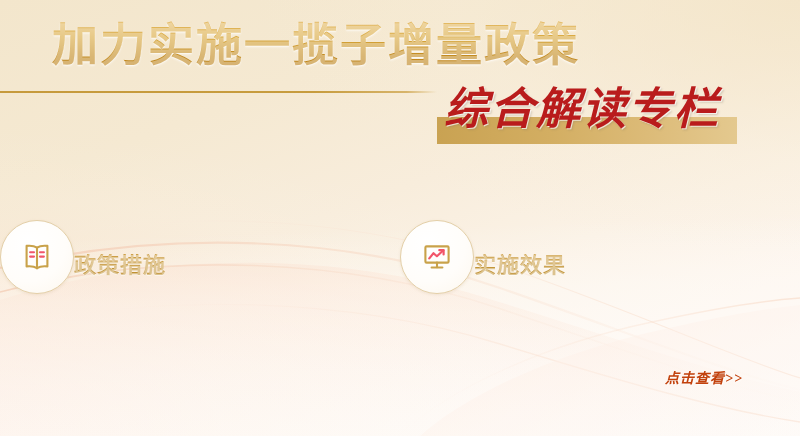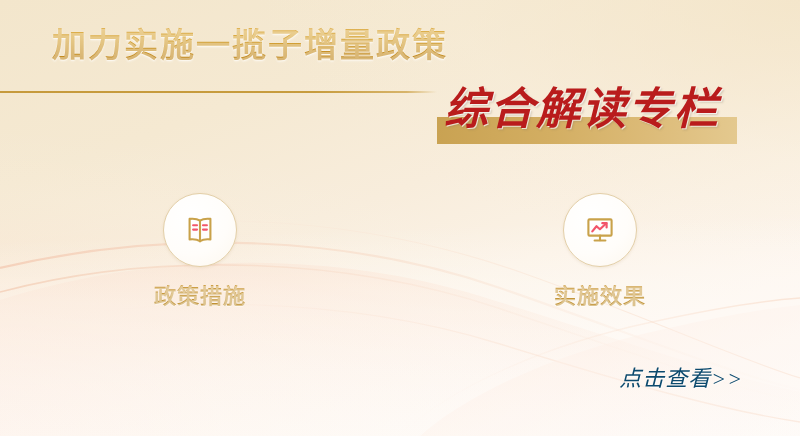--- a/index.html
+++ b/index.html
@@ -58,21 +58,21 @@
         rgba(255,253,251,0.62) 82%,
         rgba(255,254,252,0.70) 100%);
   }
   .bg-waves { }
 
   
   .headline-1 {
     position: absolute;
     left: 52px;
     top: 17px;
-    font-size: 34px;
+    font-size: 46px;
     line-height: 58px;
     font-weight: 700;
     letter-spacing: 2px;
     white-space: nowrap;
     background: linear-gradient(180deg,
       #e8c173 0%,
       #d9a93f 34%,
       #c28a20 68%,
       #b87d18 100%);
     -webkit-background-clip: text;
@@ -130,21 +130,21 @@
     position: absolute;
     left: 0;
     top: 193px;
     width: 800px;
     height: 128px;
     display: flex;
   }
   .icon-cell {
     flex: 1 1 0;
     display: flex;
-    flex-direction: column;
+    flex-direction: row;
     align-items: center;
   }
   .icon-circle {
     width: 72px;
     height: 72px;
     border-radius: 50%;
     background:
       radial-gradient(circle at 38% 32%,
         #ffffff 0%,
         #fffdfa 56%,
@@ -170,27 +170,27 @@
     -webkit-text-fill-color: transparent;
     color: transparent;
     text-shadow: 0 1px 0 rgba(255,255,255,0.45);
   }
 
   
   .cta {
     position: absolute;
     right: 57px;
     top: 366px;
-    font-size: 22px;
+    font-size: 14px;
     line-height: 26px;
-    font-weight: 400;
+    font-weight: 700;
     font-style: italic;
     letter-spacing: 1px;
     white-space: nowrap;
-    color: #0c4a6e;
+    color: #c2410c;
     cursor: pointer;
     text-shadow: 1px 1px 0 rgba(255,255,255,0.6);
   }
 </style>
 </head>
 <body>
 
 <div id="banner">
 
   <div class="bg-layer bg-base"></div>

